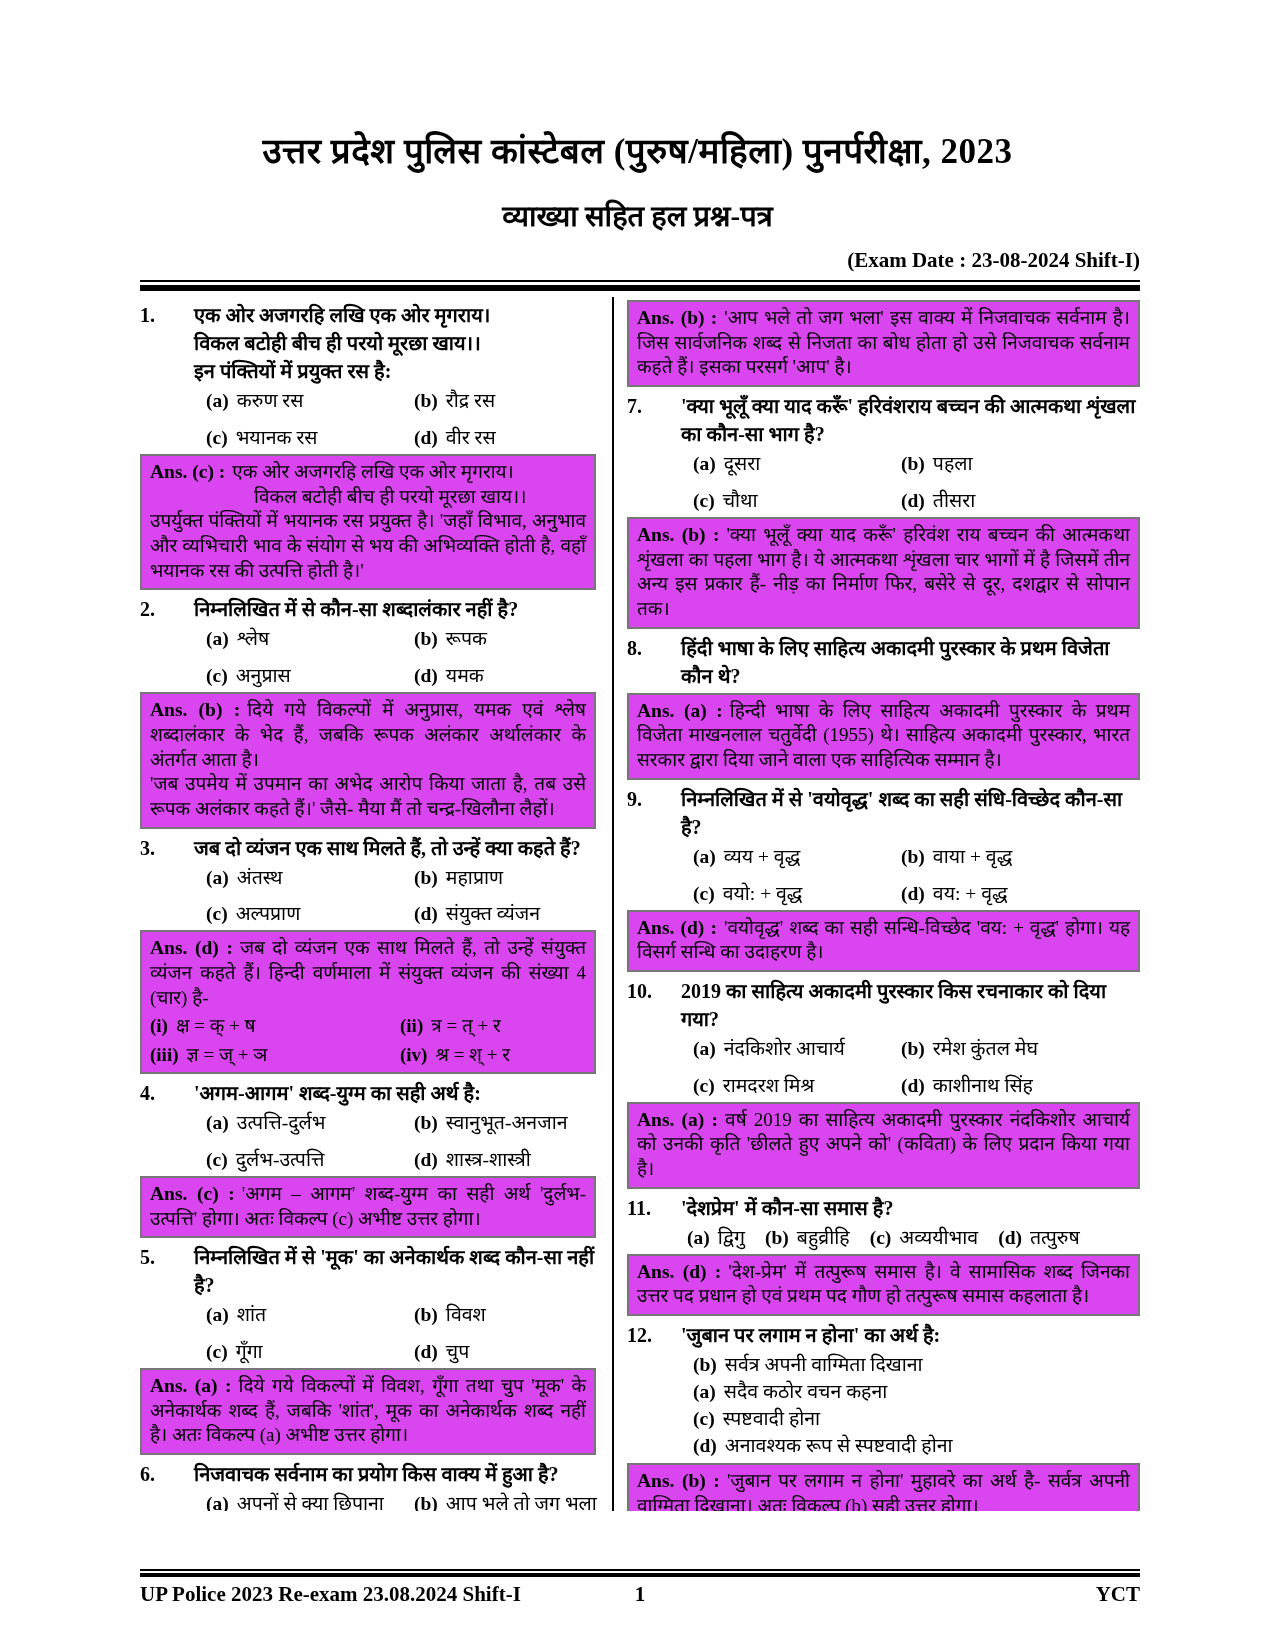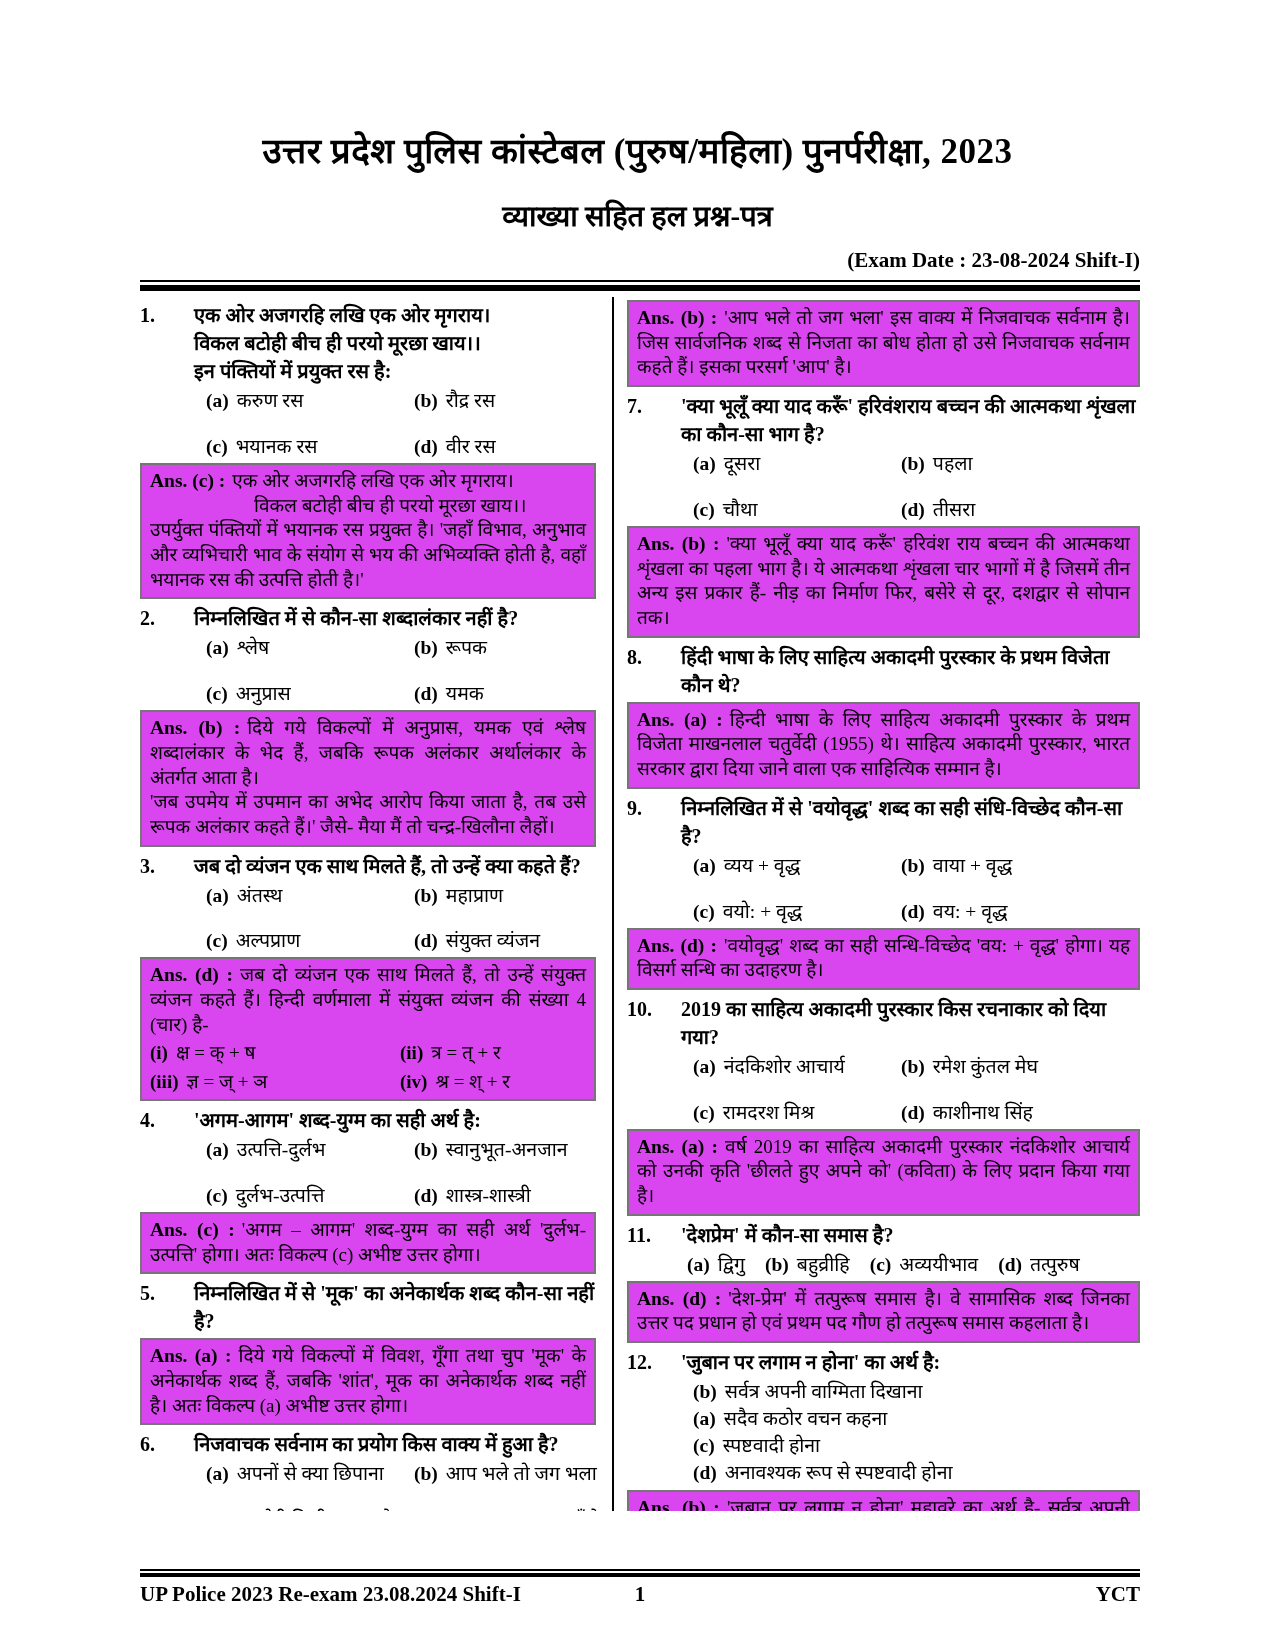--- a/index.html
+++ b/index.html
@@ -17,21 +17,21 @@
   .columns{position:absolute;top:297px;left:140px;width:1000px;height:1214px;display:flex;overflow:hidden;}
   .col{box-sizing:border-box;}
   .col-left{width:474px;padding-right:16px;border-right:2px solid #000;}
   .col-right{width:526px;padding-left:13px;}
   
   .q{display:flex;margin:4px 0 2px;}
   .qnum{flex:none;width:54px;font-weight:bold;font-size:20px;line-height:1.4;}
   .qbody{flex:1;min-width:0;}
   .qtext{font-weight:bold;font-size:20px;line-height:1.4;}
   .opts{margin-top:3px;}
-  .opts.grid2{display:grid;grid-template-columns:208px auto;padding-left:12px;row-gap:20px;}
+  .opts.grid2{display:grid;grid-template-columns:208px auto;padding-left:12px;row-gap:11px;}
   .opts.row{display:flex;gap:20px;padding-left:6px;flex-wrap:nowrap;}
   .opts.list{padding-left:12px;}
   .opts.list .opt{display:block;margin:1px 0;}
   .opt{font-size:19.5px;line-height:1.33;white-space:nowrap;}
   .optlabel{font-weight:bold;margin-right:8px;}
   
   .ansbox{border:2px solid #767676;padding:3px 8px 5px;margin:3px 0 5px;background:#d946ef;}
   .ansp{margin:0;font-size:19px;line-height:1.3;text-align:justify;}
   .anslabel{font-size:19.5px;margin-right:7px;white-space:nowrap;}
   .verse2{text-align:left;padding-left:104px;}
@@ -131,20 +131,26 @@
             </div>
           </div>
         </div>
         <div class="ansbox">
           <p class="ansp"><b class="anslabel">Ans. (c) :</b><span>'अगम – आगम' शब्द-युग्म का सही अर्थ 'दुर्लभ-उत्पत्ति' होगा। अतः विकल्प (c) अभीष्ट उत्तर होगा।</span></p>
         </div>
         <div class="q">
           <div class="qnum">5.</div>
           <div class="qbody">
             <div class="qtext">निम्नलिखित में से 'मूक' का अनेकार्थक शब्द कौन-सा नहीं है?</div>
+            <div class="opts grid2">
+              <div class="opt"><span class="optlabel">(a)</span><span>शांत</span></div>
+              <div class="opt"><span class="optlabel">(b)</span><span>विवश</span></div>
+              <div class="opt"><span class="optlabel">(c)</span><span>गूँगा</span></div>
+              <div class="opt"><span class="optlabel">(d)</span><span>चुप</span></div>
+            </div>
           </div>
         </div>
         <div class="ansbox">
           <p class="ansp"><b class="anslabel">Ans. (a) :</b><span>दिये गये विकल्पों में विवश, गूँगा तथा चुप 'मूक' के अनेकार्थक शब्द हैं, जबकि 'शांत', मूक का अनेकार्थक शब्द नहीं है। अतः विकल्प (a) अभीष्ट उत्तर होगा।</span></p>
         </div>
         <div class="q">
           <div class="qnum">6.</div>
           <div class="qbody">
             <div class="qtext">निजवाचक सर्वनाम का प्रयोग किस वाक्य में हुआ है?</div>
             <div class="opts grid2">

